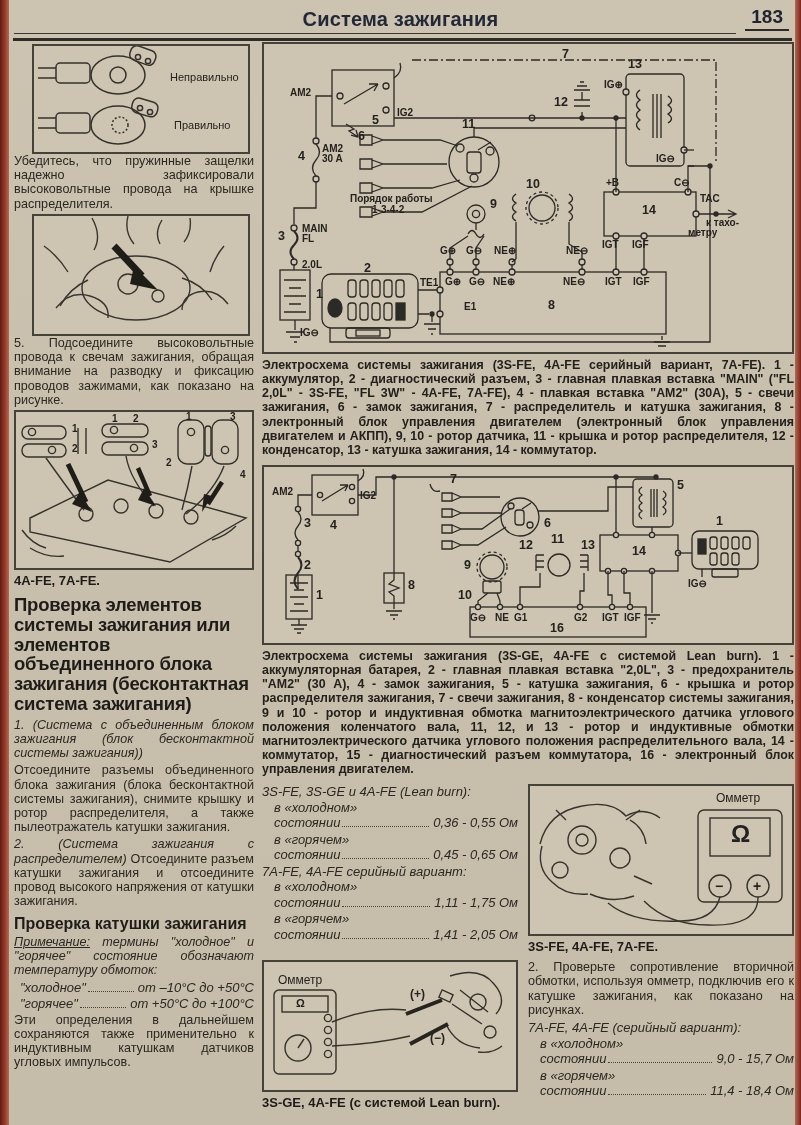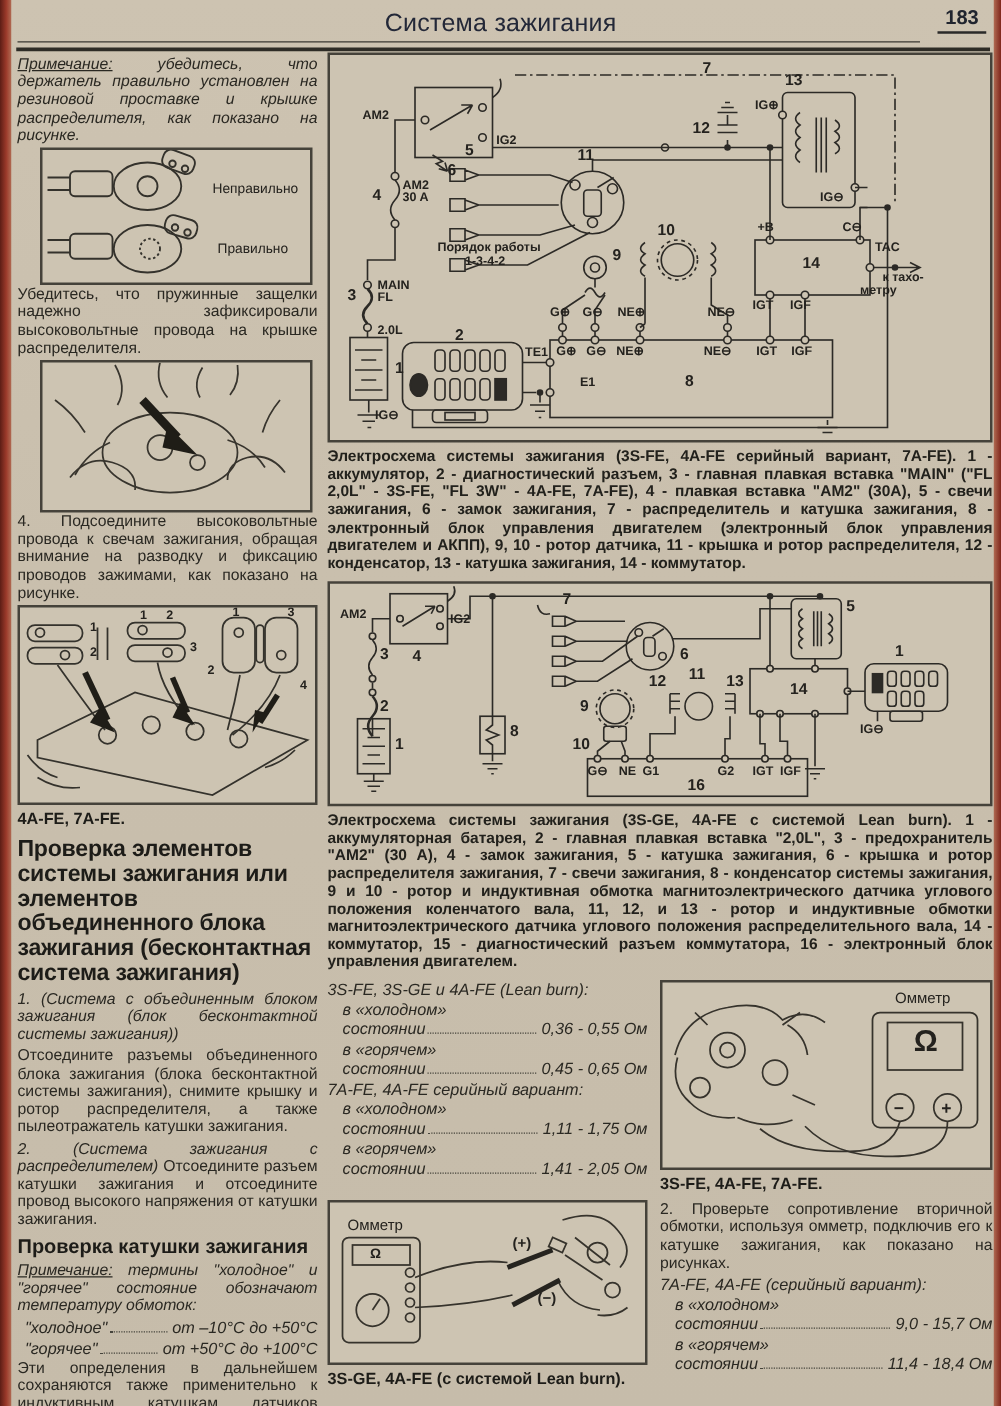--- a/index.html
+++ b/index.html
@@ -5,22 +5,22 @@
   html,body{margin:0;padding:0;background:#8a8578;}
   .page{position:relative;width:801px;height:1125px;overflow:hidden;
     background:linear-gradient(180deg,#cdc3b1 0%,#c9bfad 40%,#c6bcaa 100%);
     font-family:"Liberation Sans",sans-serif;color:#2a2822;}
   .edge-left{position:absolute;left:0;top:0;width:9px;height:1125px;
     background:linear-gradient(90deg,#5c1d15,#9b392a 55%,#b06a52);}
   .edge-right{position:absolute;right:0;top:0;width:6px;height:1125px;
     background:linear-gradient(90deg,#b06a52,#7d2319);}
   
   .hdr-title{position:absolute;left:0;top:8px;width:801px;text-align:center;
-    font-size:20px;font-weight:400;color:#232838;letter-spacing:.2px;}
-  .hdr-num{position:absolute;right:12px;top:6px;font-size:16px;font-weight:700;color:#20242e;
+    font-size:20px;font-weight:700;color:#232838;letter-spacing:.2px;}
+  .hdr-num{position:absolute;right:12px;top:6px;font-size:19px;font-weight:700;color:#20242e;
     border-bottom:2px solid #2a2a28;padding:0 6px 1px 6px;text-align:center;}
   .rule-thin{position:absolute;left:14px;top:33px;width:722px;height:1px;background:#3a3832;}
   .rule-thick{position:absolute;left:13px;top:38px;width:779px;height:3px;background:#2e2c26;}
   
   .col-left{position:absolute;left:14px;top:44px;width:240px;}
   .col-right{position:absolute;left:262px;top:42px;width:532px;}
   p.body{font-size:12.6px;line-height:1.13;text-align:justify;margin:0 0 3px 0;}
   .it{font-style:italic;}
   .und{text-decoration:underline;}
   .h-big{font-size:18.5px;line-height:1.07;font-weight:700;color:#1d1c18;margin:7px 0 4px 0;letter-spacing:-.2px;}
@@ -45,21 +45,20 @@
 <div class="page">
   <div class="edge-left"></div>
   <div class="edge-right"></div>
 
   <div class="hdr-title">Система зажигания</div>
   <div class="hdr-num">183</div>
   <div class="rule-thin"></div>
   <div class="rule-thick"></div>
 
   <div class="col-left">
-    <p class="body it"><span class="und">Примечание:</span><span> убедитесь, что держатель правильно установлен на резиновой проставке и крышке распределителя, как показано на рисунке.</span></p>
 
     <div class="figbox figsm" style="height:106px">
       <svg width="210" height="102" viewBox="0 0 210 102">
         <g stroke="#34322c" fill="none" stroke-width="1.5">
           <path d="M4 22 h18 M4 32 h18"></path>
           <rect x="22" y="17" width="34" height="20" rx="4"></rect>
           <ellipse cx="84" cy="29" rx="27" ry="19"></ellipse>
           <circle cx="84" cy="29" r="8"></circle>
           <rect x="96" y="2" width="26" height="15" rx="6" transform="rotate(20 109 9)"></rect>
           <circle cx="104" cy="11" r="2.6"></circle>
@@ -88,21 +87,21 @@
           <path d="M22 92 q14 -18 34 -12 q20 6 18 22 M194 88 q-12 -16 -30 -12 q-16 4 -16 18"></path>
           <circle cx="94" cy="68" r="10"></circle>
             <circle cx="124" cy="80" r="6"></circle>
           <path d="M10 30 q14 10 24 26 M190 30 q-10 12 -14 26"></path>
         </g>
         <path d="M80 30 L108 60" stroke="#1f1d17" stroke-width="7" fill="none"></path>
         <polygon points="100,50 124,74 96,68" fill="#1f1d17"></polygon>
       </svg>
     </div>
 
-    <p class="body">4. Подсоедините высоковольтные провода к свечам зажигания, обращая внимание на разводку и фиксацию проводов зажимами, как показано на рисунке.</p>
+    <p class="body">5. Подсоедините высоковольтные провода к свечам зажигания, обращая внимание на разводку и фиксацию проводов зажимами, как показано на рисунке.</p>
 
     <div class="figbox" style="height:156px">
       <svg width="234" height="152" viewBox="0 0 234 152">
         <g stroke="#34322c" fill="none" stroke-width="1.4">
           <rect x="6" y="14" width="44" height="13" rx="6"></rect>
           <rect x="6" y="32" width="44" height="13" rx="6"></rect>
           <circle cx="16" cy="20" r="3.6"></circle>
             <circle cx="36" cy="38" r="3.6"></circle>
           <path d="M62 16 v26 M70 16 v26"></path>
           <rect x="86" y="12" width="46" height="13" rx="6"></rect>

